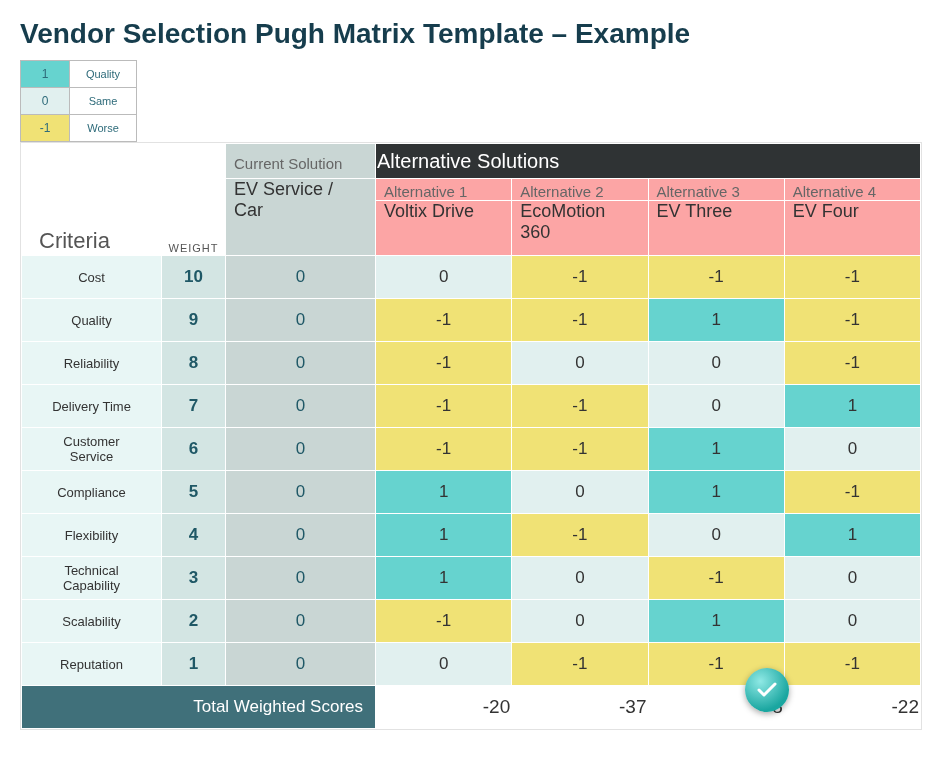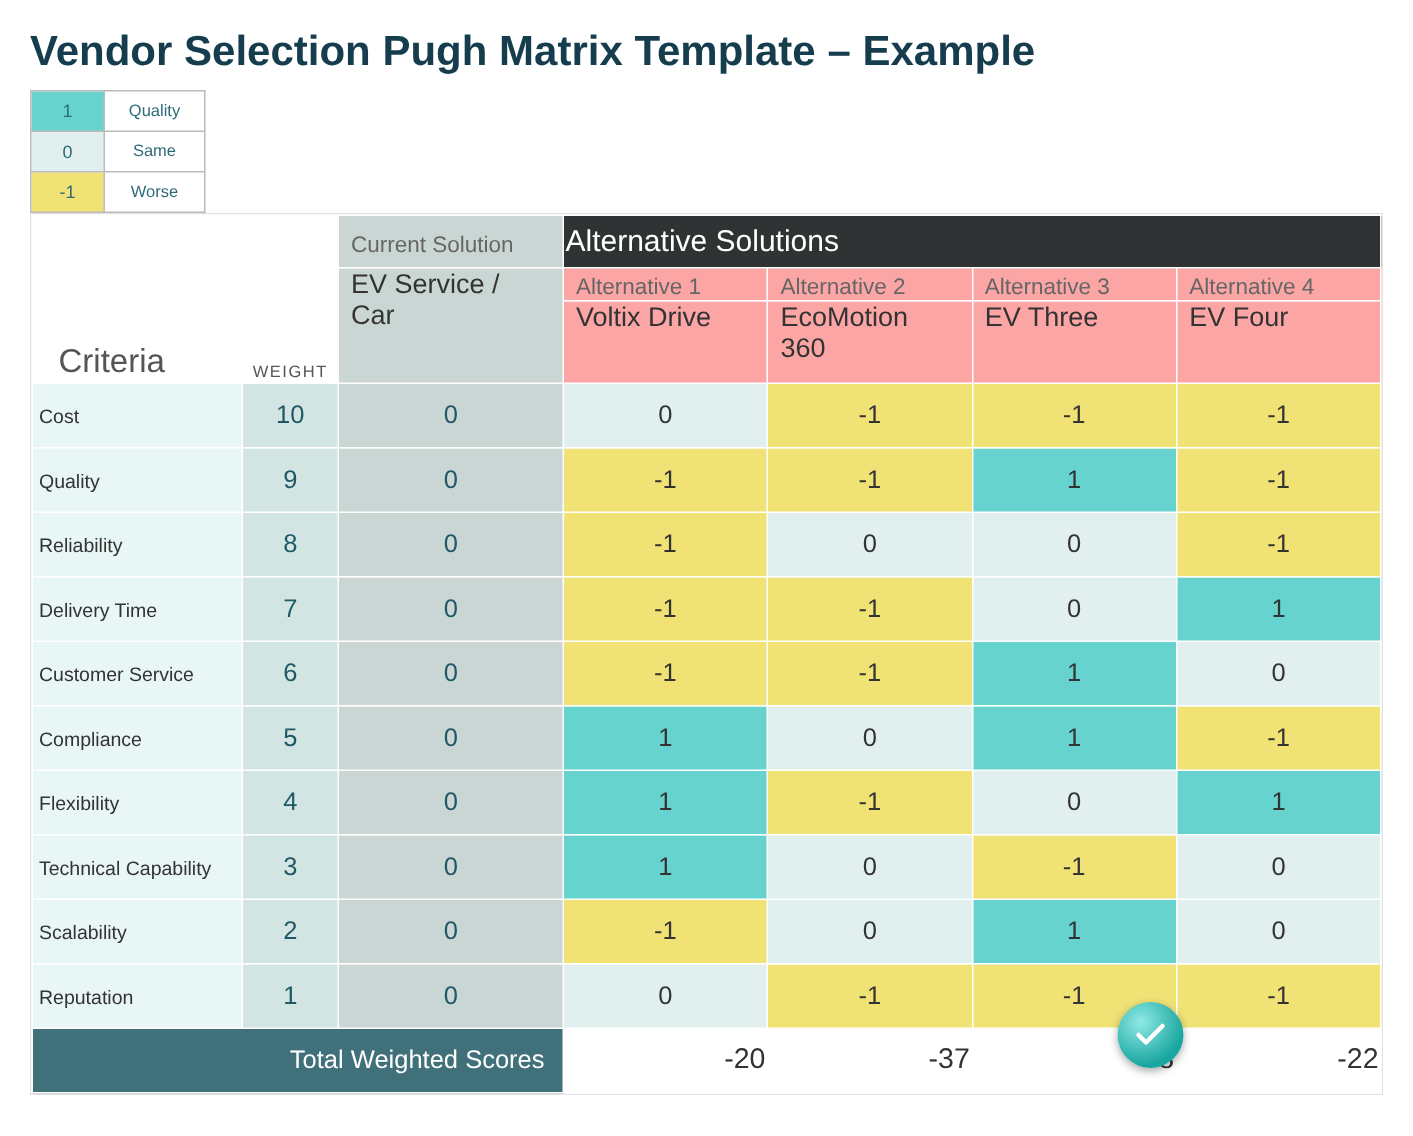--- a/index.html
+++ b/index.html
@@ -22,22 +22,22 @@
   .col-alt{width:auto;}
 
   .alt-band{background:#2f3334;color:#fff;font-size:20px;text-align:left;height:32px;font-weight:normal;}
   .hdr-gray{background:#fca5a5;}
   .hdr-curr{background:#c9d6d4;}
   .small-lab{font-size:15px;color:#666;padding:4px 8px 0 8px;text-align:left;font-weight:normal;}
   .big-lab{font-size:18px;color:#333;padding:0 8px 6px 8px;text-align:left;vertical-align:top;font-weight:normal;height:48px;}
   .crit-head{font-size:22px;color:#555;text-align:left;padding-left:17px;font-weight:normal;vertical-align:bottom;}
   .wt-head{font-size:11px;color:#555;text-align:center;font-weight:normal;vertical-align:bottom;letter-spacing:1px;}
 
-  .crit-cell{background:#e8f6f5;font-size:13px;color:#333;text-align:left;padding:0 4px;height:42px;}
-  .wt-cell{background:#d3e5e3;font-size:17px;color:#1f5866;text-align:center;font-weight:normal;}
+  .crit-cell{background:#e8f6f5;font-size:13px;color:#333;text-align:center;padding:0 24px;height:42px;}
+  .wt-cell{background:#d3e5e3;font-size:17px;color:#1f5866;text-align:center;font-weight:bold;}
   .curr-cell{background:#c9d6d4;font-size:17px;color:#1f5866;text-align:center;}
   .score{font-size:17px;text-align:center;color:#333;}
 
   .tot-row td{height:40px;}
   .tot-lab{background:#40707a;color:#fff;font-size:17px;text-align:right;padding-right:12px;}
   .tot-val{background:#fff;font-size:19px;text-align:right;color:#333;border:1px solid #ddd;}
   .check{position:absolute;width:44px;height:44px;border-radius:50%;
          background:radial-gradient(circle at 35% 30%,#8fe9e5,#1aa6a0 70%);
          box-shadow:0 2px 6px rgba(0,0,0,.35);display:flex;align-items:center;justify-content:center;}
   .check svg{width:24px;height:24px;}

